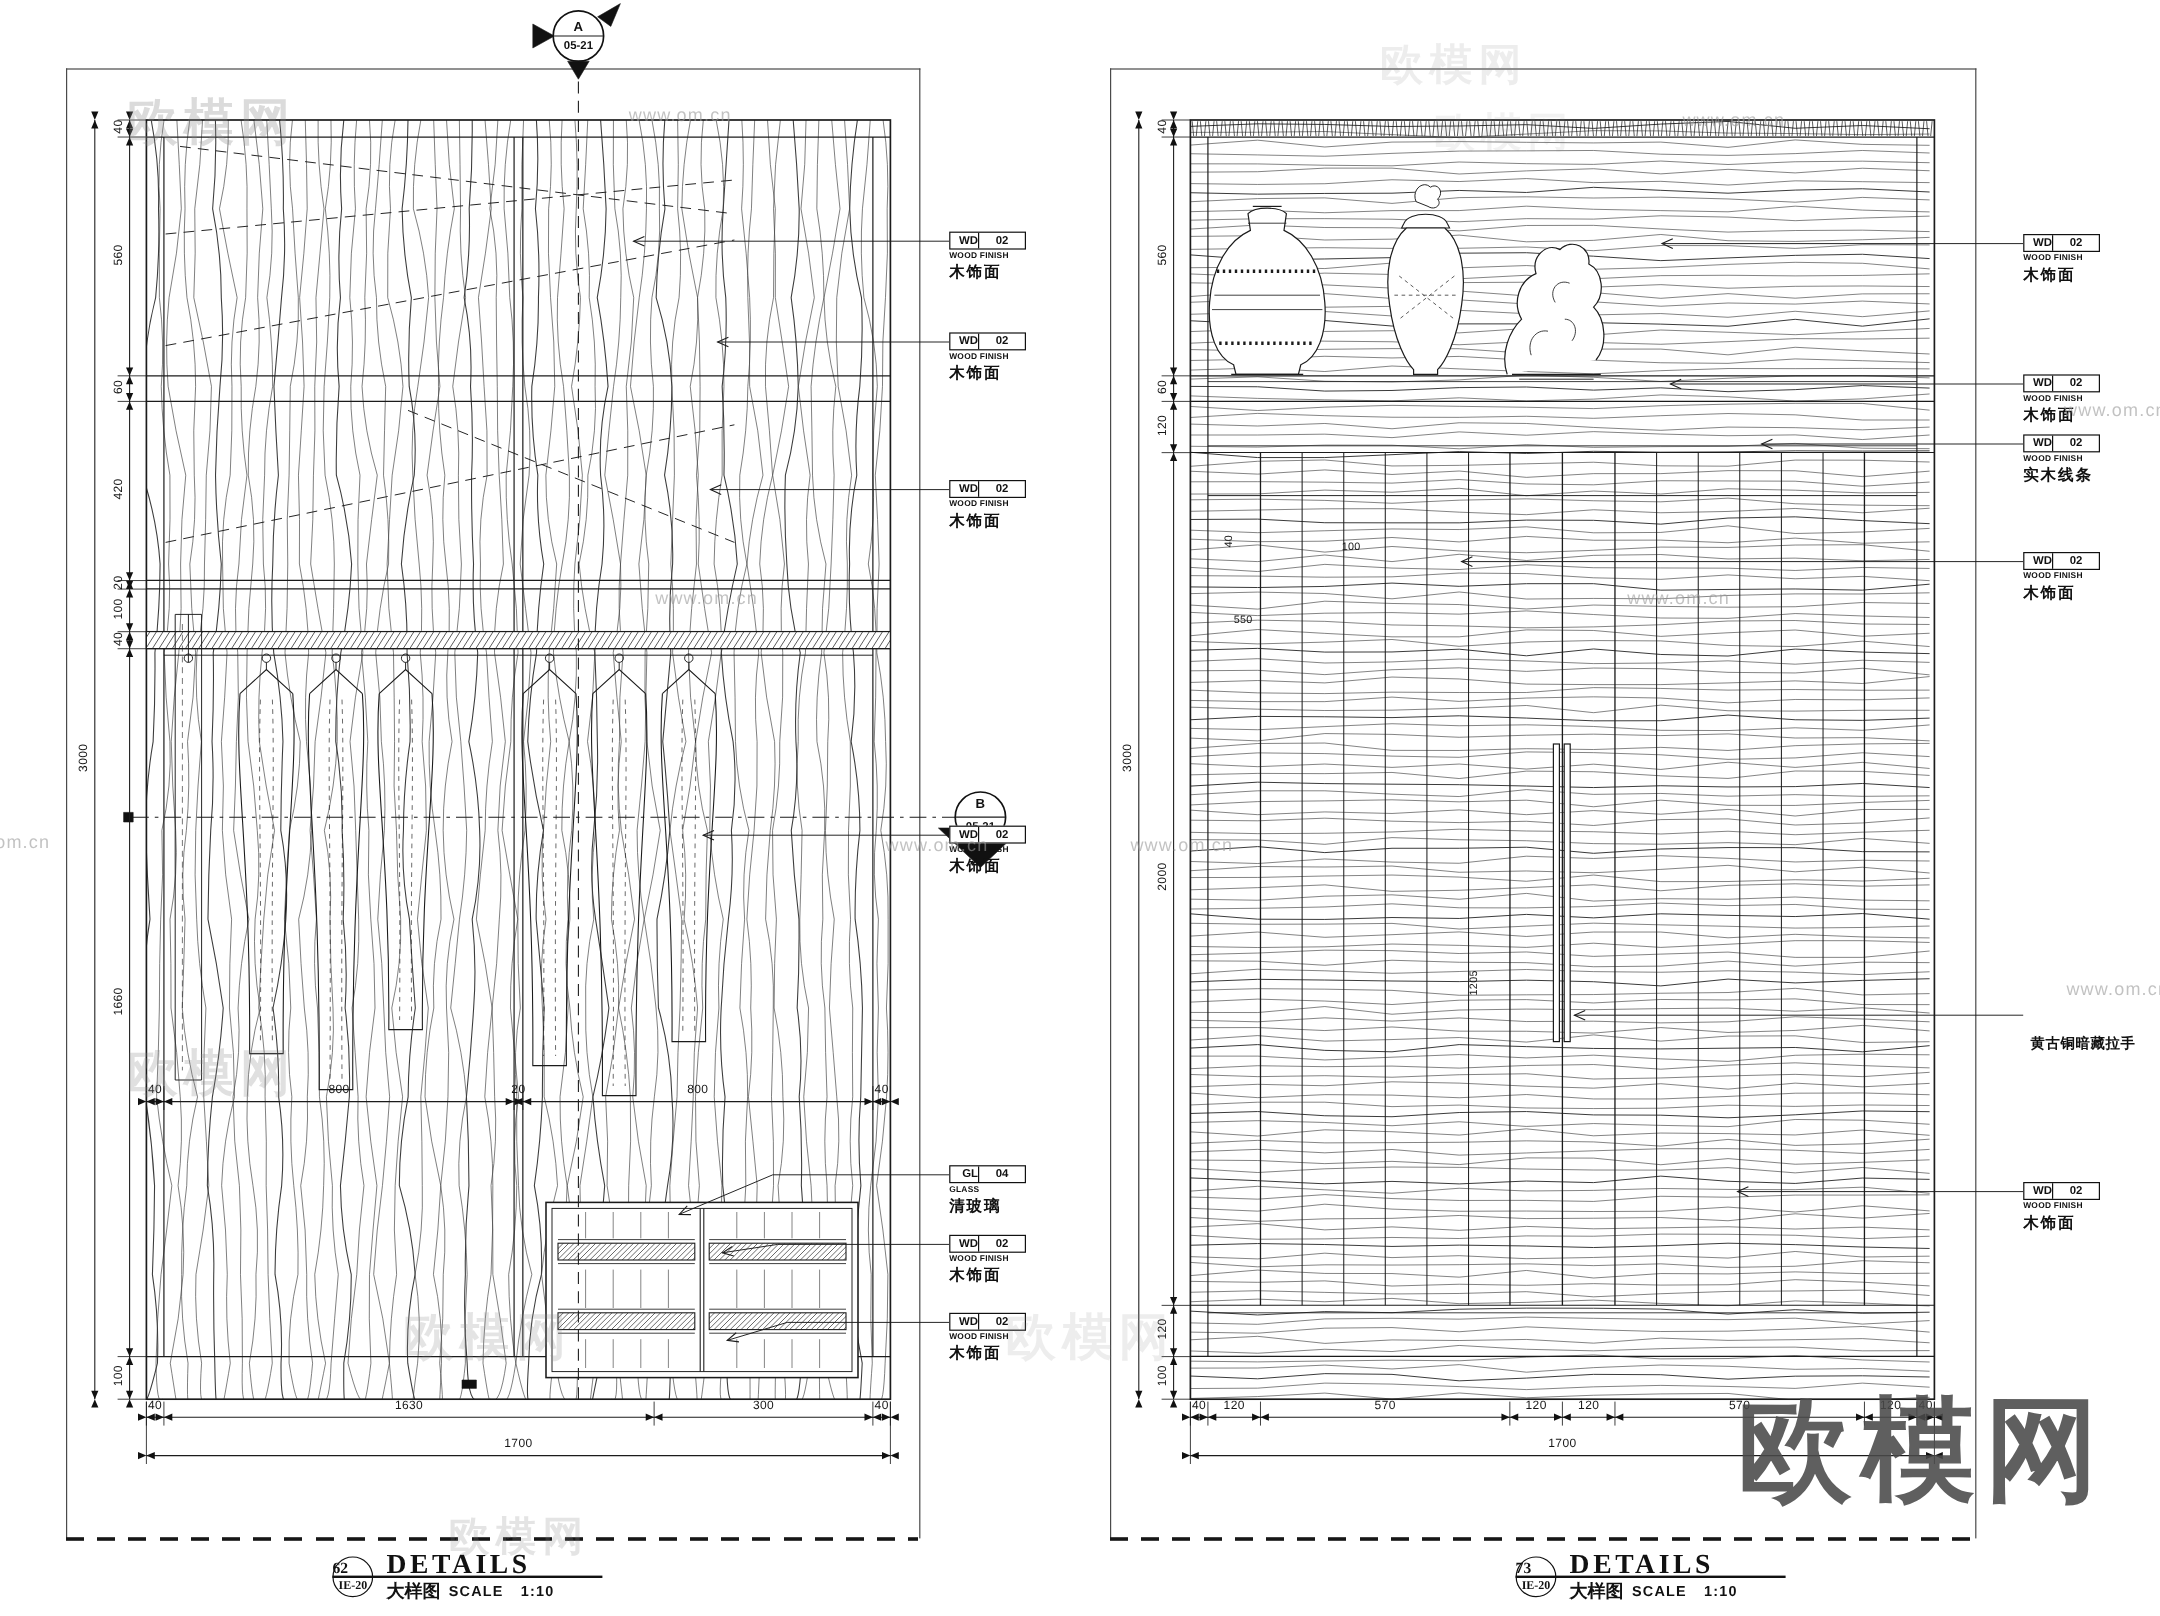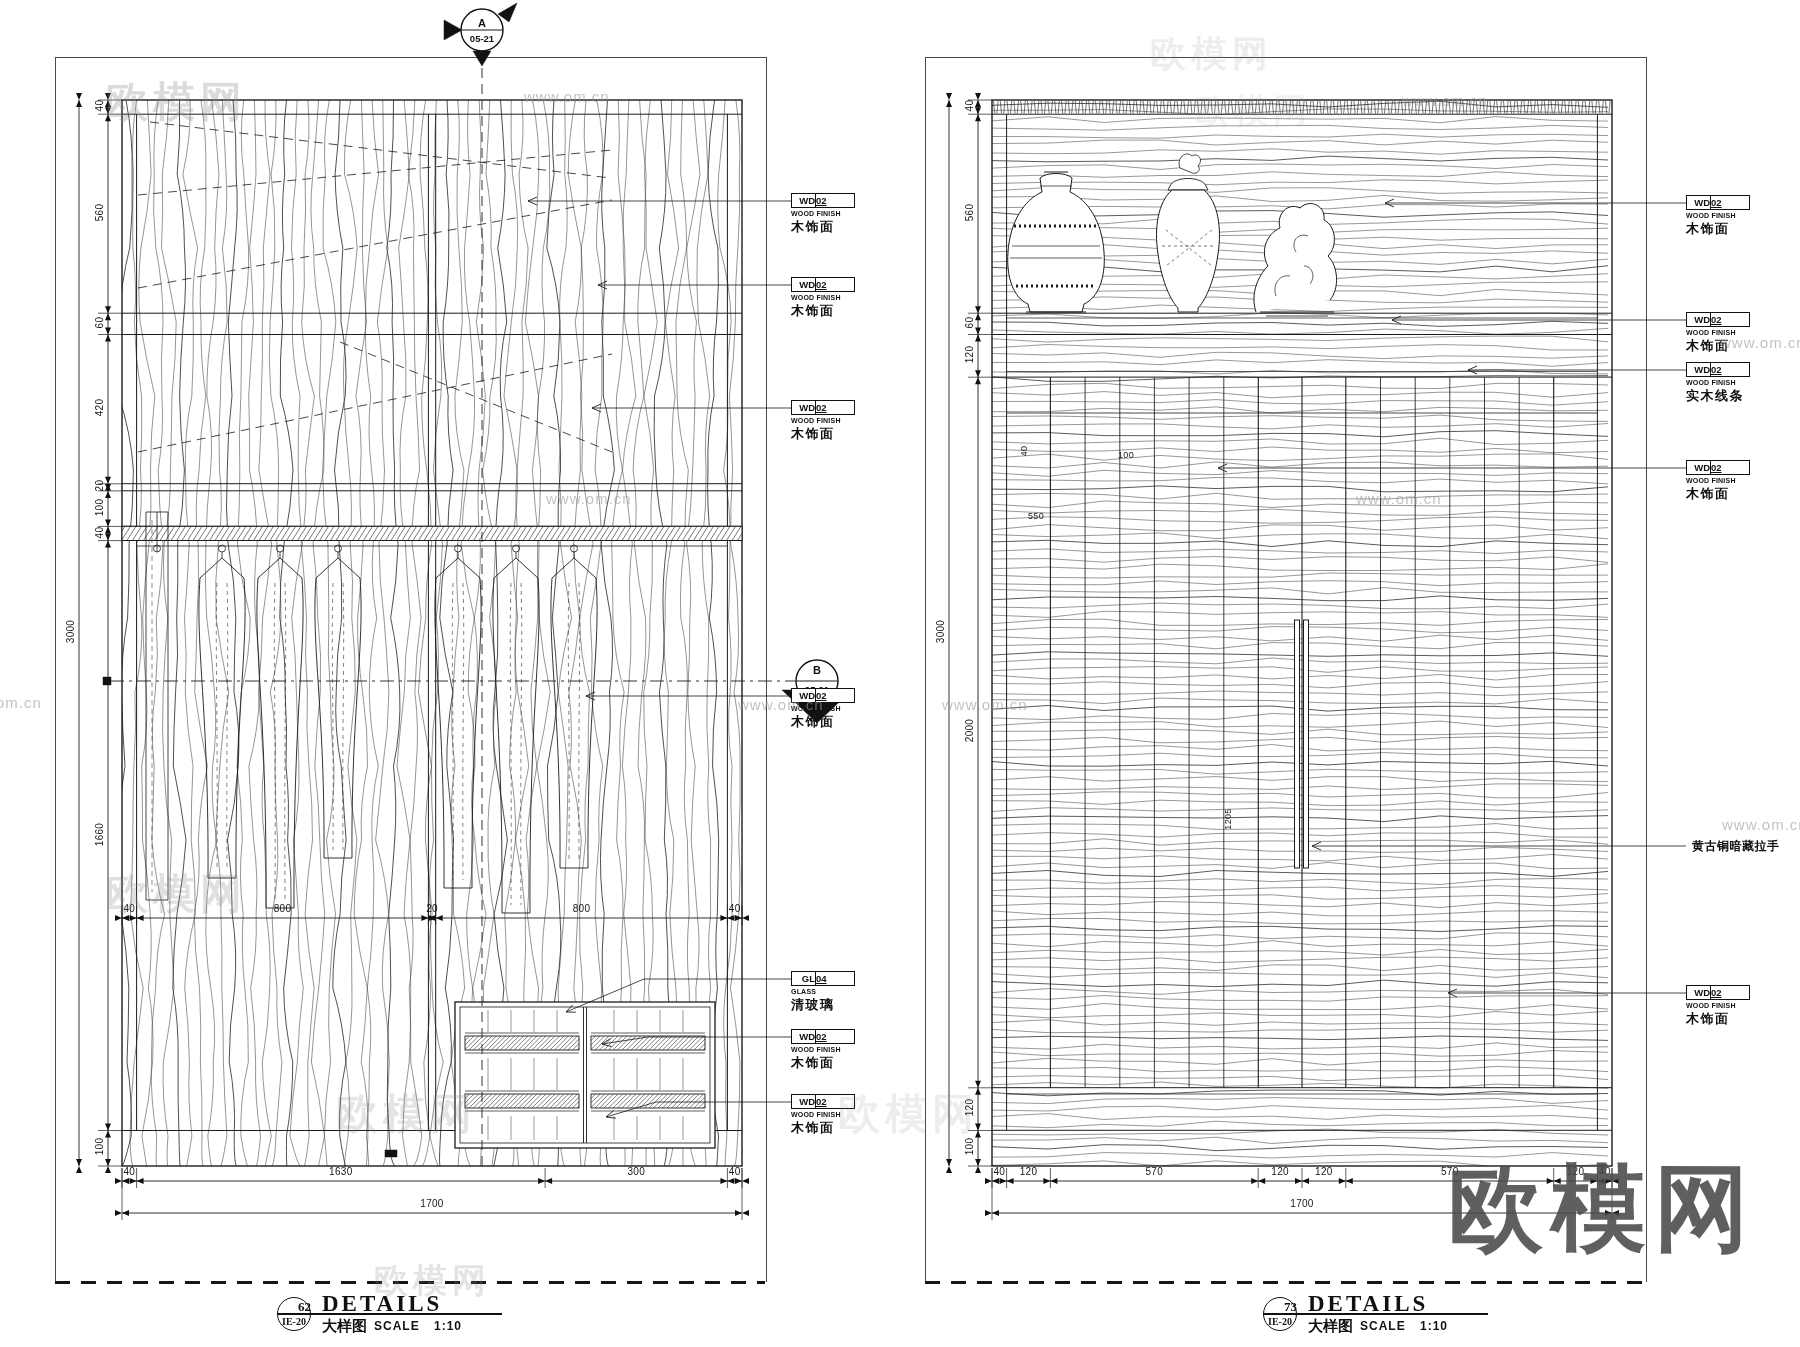--- a/index.html
+++ b/index.html
@@ -10,30 +10,30 @@
   svg.linework{position:absolute;left:0;top:0;}
   
   .dt{position:absolute;width:60px;margin-left:-30px;text-align:center;
       font:10px "Liberation Sans",sans-serif;color:#161616;letter-spacing:.3px;white-space:nowrap;}
   .dtv{transform:rotate(-90deg);}
   .dts{font-size:9px;width:44px;margin-left:-22px;}
   
   .fin-label{position:absolute;width:64px;}
   .fl-box{display:flex;border:1.3px solid #111;height:15px;background:#fff;box-sizing:border-box;}
   .fl-code{width:23px;border-right:1.3px solid #111;text-align:right;font:700 9.5px "Liberation Sans",sans-serif;line-height:13px;}
-  .fl-num{flex:1;font:700 9.5px "Liberation Sans",sans-serif;line-height:13px;text-decoration:underline;}
+  .fl-num{flex:1;text-align:center;font:700 9.5px "Liberation Sans",sans-serif;line-height:13px;}
   .fl-en{font:700 7px "Liberation Sans",sans-serif;letter-spacing:.2px;margin-top:2px;white-space:nowrap;}
   .fl-cn{font:700 13px "Liberation Sans",sans-serif;margin-top:1px;letter-spacing:1.5px;white-space:nowrap;}
-  .note-cn{position:absolute;font:700 12px "Liberation Sans",sans-serif;letter-spacing:.5px;white-space:nowrap;}
+  .note-cn{position:absolute;font:700 12px "Liberation Sans",sans-serif;letter-spacing:.5px;white-space:nowrap;margin-top:23px;}
   
   .mk{position:absolute;text-align:center;font-weight:700;white-space:nowrap;}
   
   .tb-circle{position:absolute;width:34px;height:34px;border:1.6px solid #111;border-radius:50%;box-sizing:border-box;}
   .tb-line{position:absolute;height:1.6px;background:#111;}
-  .tb-no{position:absolute;width:34px;text-align:right;font:700 13px "Liberation Serif",serif;}
+  .tb-no{position:absolute;width:34px;text-align:left;font:700 13px "Liberation Serif",serif;}
   .tb-sheet{position:absolute;width:46px;text-align:center;font:700 10px "Liberation Serif",serif;}
   .tb-name{position:absolute;font:700 23px "Liberation Serif",serif;letter-spacing:3px;white-space:nowrap;}
   .tb-cn{position:absolute;font:700 15px "Liberation Sans",sans-serif;white-space:nowrap;}
   .tb-scale{position:absolute;font:700 12px "Liberation Sans",sans-serif;letter-spacing:1px;white-space:nowrap;}
   
   .wm{position:absolute;font:700 42px "Liberation Sans",sans-serif;color:#8a8a8a;opacity:.28;letter-spacing:5px;white-space:nowrap;}
   .wm-big{position:absolute;font:700 95px "Liberation Sans",sans-serif;color:#4a4a4a;opacity:.88;letter-spacing:8px;white-space:nowrap;}
   .wmu{position:absolute;font:400 15px "Liberation Sans",sans-serif;color:#9a9a9a;opacity:.6;letter-spacing:1px;white-space:nowrap;}
 </style>
 </head>

